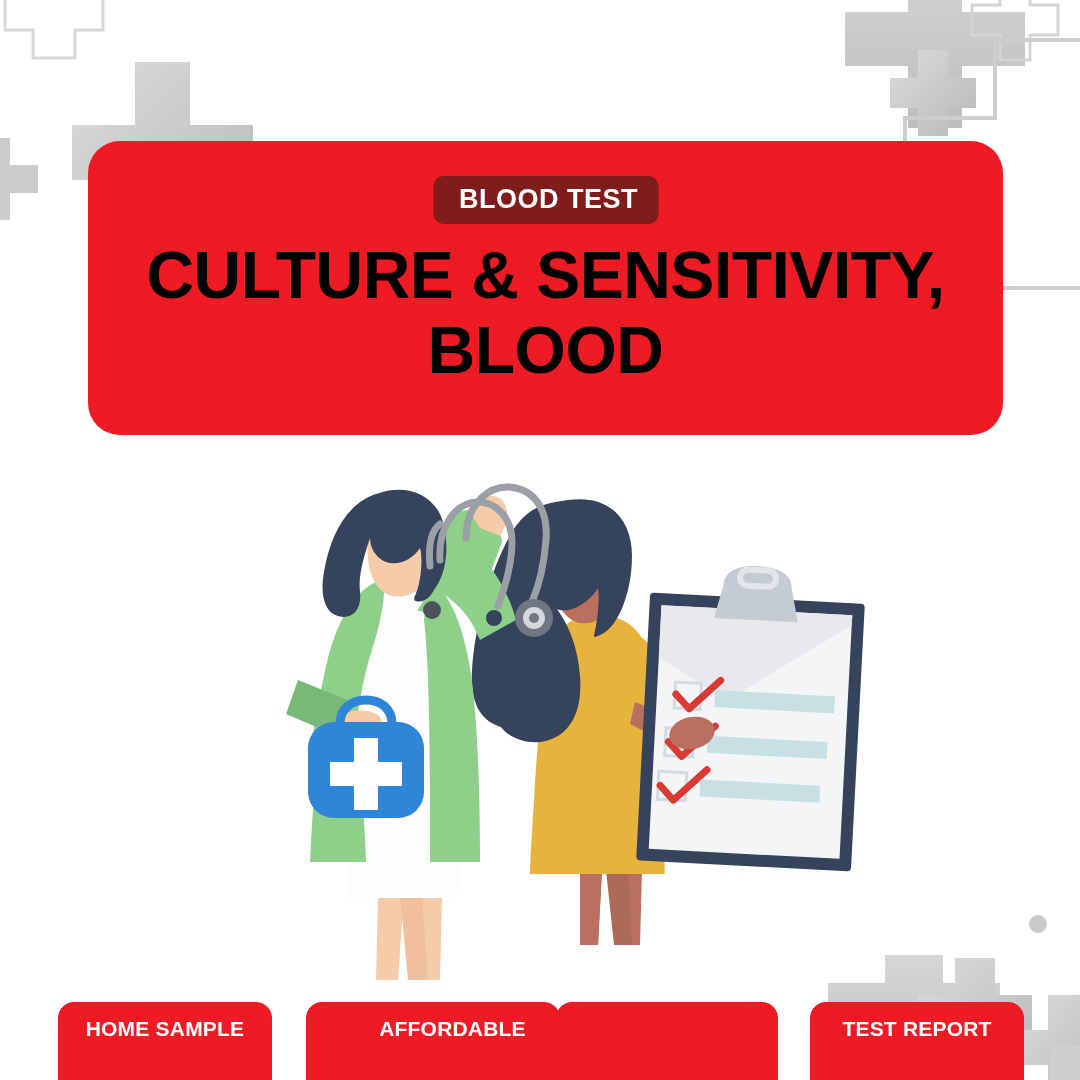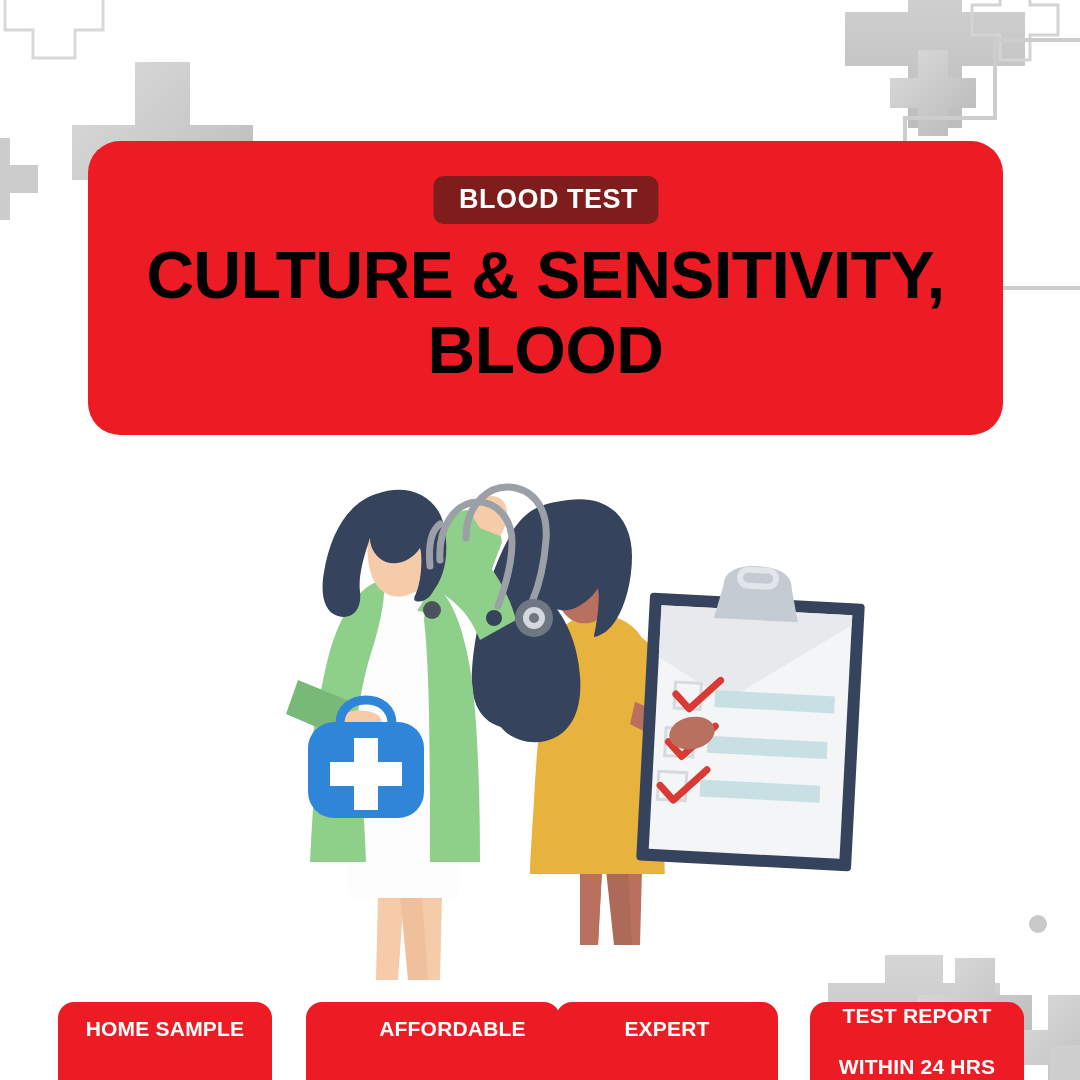--- a/index.html
+++ b/index.html
@@ -315,24 +315,23 @@
         <span>HOME SAMPLE</span><br>
       </span>
     </div>
     <div class="badge badge-2">
       <span>
         <span>AFFORDABLE</span><br>
       </span>
     </div>
     <div class="badge badge-3">
       <span>
-        <span>EXPERT</span><br>
+        <br>
       </span>
     </div>
     <div class="badge badge-4">
       <span>
         <span>TEST REPORT</span><br>
-        <span>WITHIN 24 HRS</span>
       </span>
     </div>
   </div>
 
 </div>
 
 </body></html>

